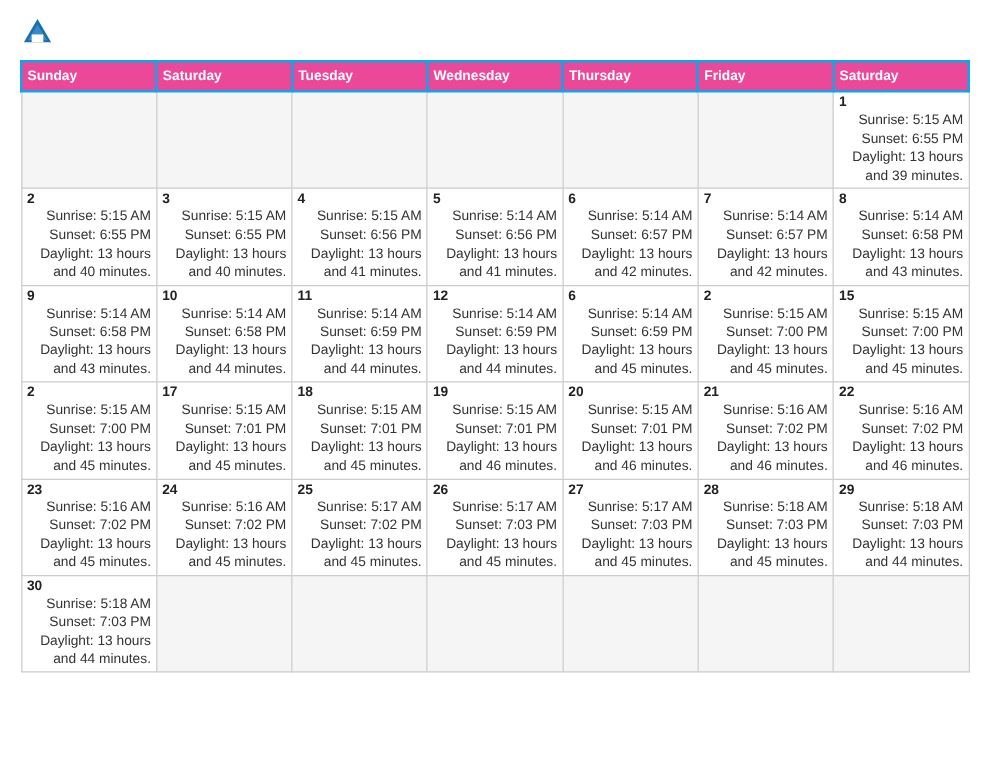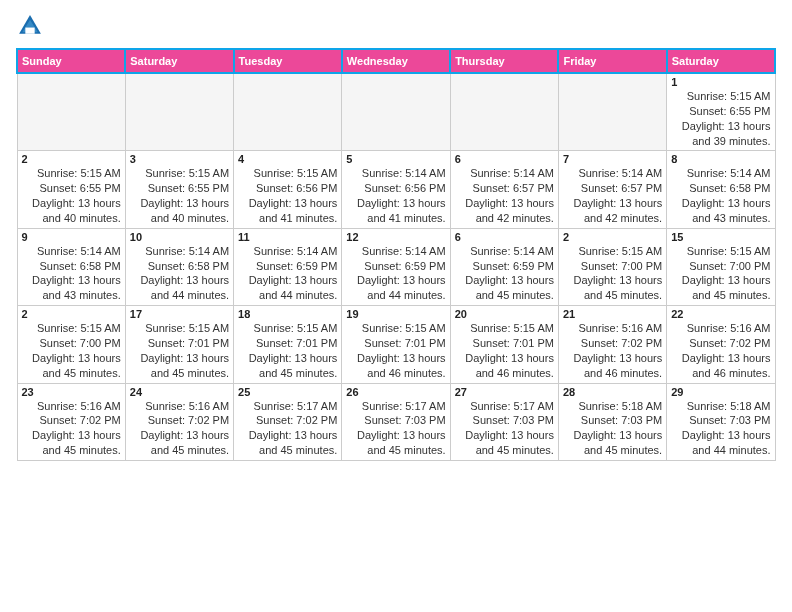--- a/index.html
+++ b/index.html
@@ -252,15 +252,27 @@
           </td>
           <td>
             <div class="day-number">28</div>
             <div class="day-info">Sunrise: 5:18 AM<br>Sunset: 7:03 PM<br>Daylight: 13 hours<br>and 45 minutes.</div>
           </td>
           <td>
             <div class="day-number">29</div>
             <div class="day-info">Sunrise: 5:18 AM<br>Sunset: 7:03 PM<br>Daylight: 13 hours<br>and 44 minutes.</div>
           </td>
         </tr>
+        <tr class="last-row">
+          <td>
+            <div class="day-number">30</div>
+            <div class="day-info">Sunrise: 5:18 AM<br>Sunset: 7:03 PM<br>Daylight: 13 hours<br>and 44 minutes.</div>
+          </td>
+          <td class="empty"></td>
+          <td class="empty"></td>
+          <td class="empty"></td>
+          <td class="empty"></td>
+          <td class="empty"></td>
+          <td class="empty"></td>
+        </tr>
       </tbody>
   </table>
 </div>
 
 </body></html>

